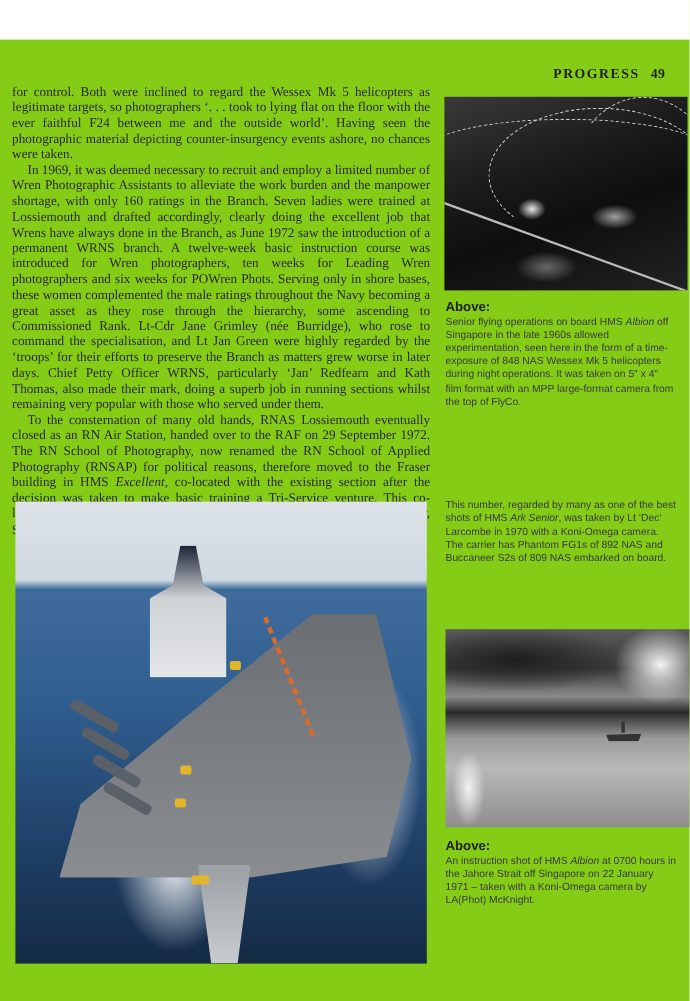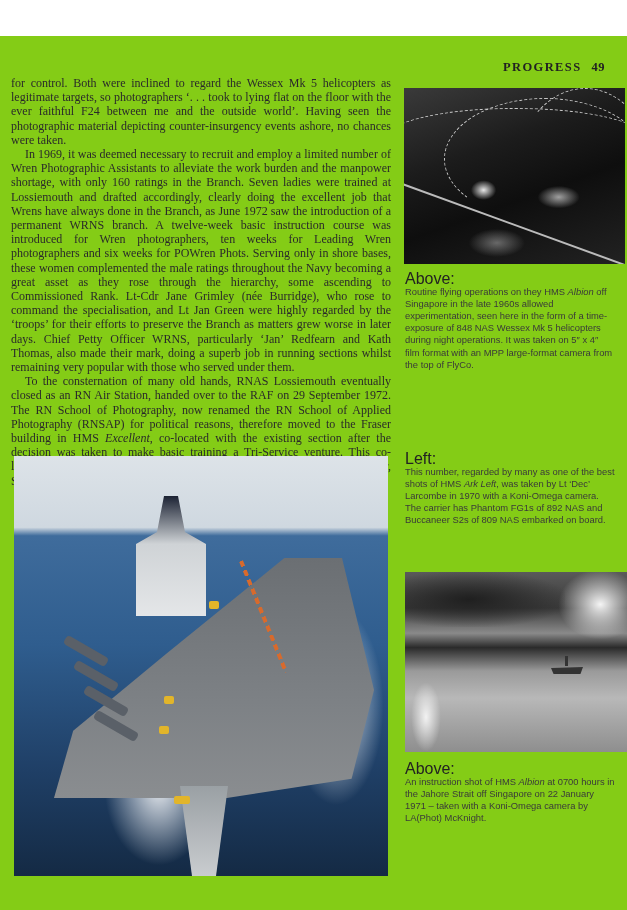--- a/index.html
+++ b/index.html
@@ -39,21 +39,21 @@
       position: absolute; border: 1px dashed rgba(255,255,255,0.75); border-radius: 50%;
     }
     .photo-night .trail.t1 { left: 40px; top: 10px; width: 200px; height: 120px; border-bottom-color: transparent; border-right-color: transparent; }
     .photo-night .trail.t2 { left: 110px; top: 0px; width: 140px; height: 180px; border-left-color: transparent; border-bottom-color: transparent; }
     .photo-night .trail.t3 { left: -20px; top: 20px; width: 260px; height: 60px; border-bottom-color: transparent; border-left-color: transparent; border-right-color: transparent; }
 
     .caption {
       position: absolute; left: 405px; width: 210px;
       font-family: "Liberation Sans", sans-serif; font-size: 9.4px; line-height: 12.1px; color: #3a3a3a;
     }
-    .caption .cap-head { font-weight: normal; color: #222; font-size: 16px; display: block; margin-bottom: 1px; }
+    .caption .cap-head { font-weight: bold; color: #222; font-size: 12px; display: block; margin-bottom: 1px; }
     .caption em { font-style: italic; }
     .cap-1 { top: 237px; }
     .cap-2 { top: 417px; }
     .cap-3 { top: 727px; }
 
     .photo-carrier {
       left: 14px; top: 420px; width: 374px; height: 420px;
       background: linear-gradient(180deg, #dde3e8 0%, #cfd8e0 17%, #3f6c9c 19%, #2f5d8e 45%, #1f3f66 75%, #142a44 100%);
     }
     .photo-carrier .wake-l {
@@ -139,26 +139,25 @@
 
   <div class="photo photo-night" title="Time-exposure of Wessex helicopters at night on carrier deck">
     <div class="trail t1"></div>
     <div class="trail t2"></div>
     <div class="trail t3"></div>
     <div class="deck-edge"></div>
   </div>
 
   <div class="caption cap-1">
     <span class="cap-head">Above:</span>
-    <span>Routine flying operations on they HMS </span><em>Albion</em><span> off Singapore in the late 1960s allowed experimentation, seen here in the form of a time-exposure of 848 NAS Wessex Mk 5 helicopters during night operations. It was taken on 5″ x 4″ film format with an MPP large-format camera from the top of FlyCo.</span>
+    <span>Senior flying operations on board HMS </span><em>Albion</em><span> off Singapore in the late 1960s allowed experimentation, seen here in the form of a time-exposure of 848 NAS Wessex Mk 5 helicopters during night operations. It was taken on 5″ x 4″ film format with an MPP large-format camera from the top of FlyCo.</span>
   </div>
 
   <div class="caption cap-2">
-    <span class="cap-head">Left:</span>
-    <span>This number, regarded by many as one of the best shots of HMS </span><em>Ark Left</em><span>, was taken by Lt ‘Dec’ Larcombe in 1970 with a Koni-Omega camera. The carrier has Phantom FG1s of 892 NAS and Buccaneer S2s of 809 NAS embarked on board.</span>
+    <span>This number, regarded by many as one of the best shots of HMS </span><em>Ark Senior</em><span>, was taken by Lt ‘Dec’ Larcombe in 1970 with a Koni-Omega camera. The carrier has Phantom FG1s of 892 NAS and Buccaneer S2s of 809 NAS embarked on board.</span>
   </div>
 
   <div class="photo photo-carrier" title="HMS Ark Royal underway with aircraft on deck">
     <div class="wake-l"></div>
     <div class="wake-r"></div>
     <div class="deck"></div>
     <div class="stripe"></div>
     <div class="island"></div>
     <div class="stern"></div>
     <div class="jet j1"></div>

